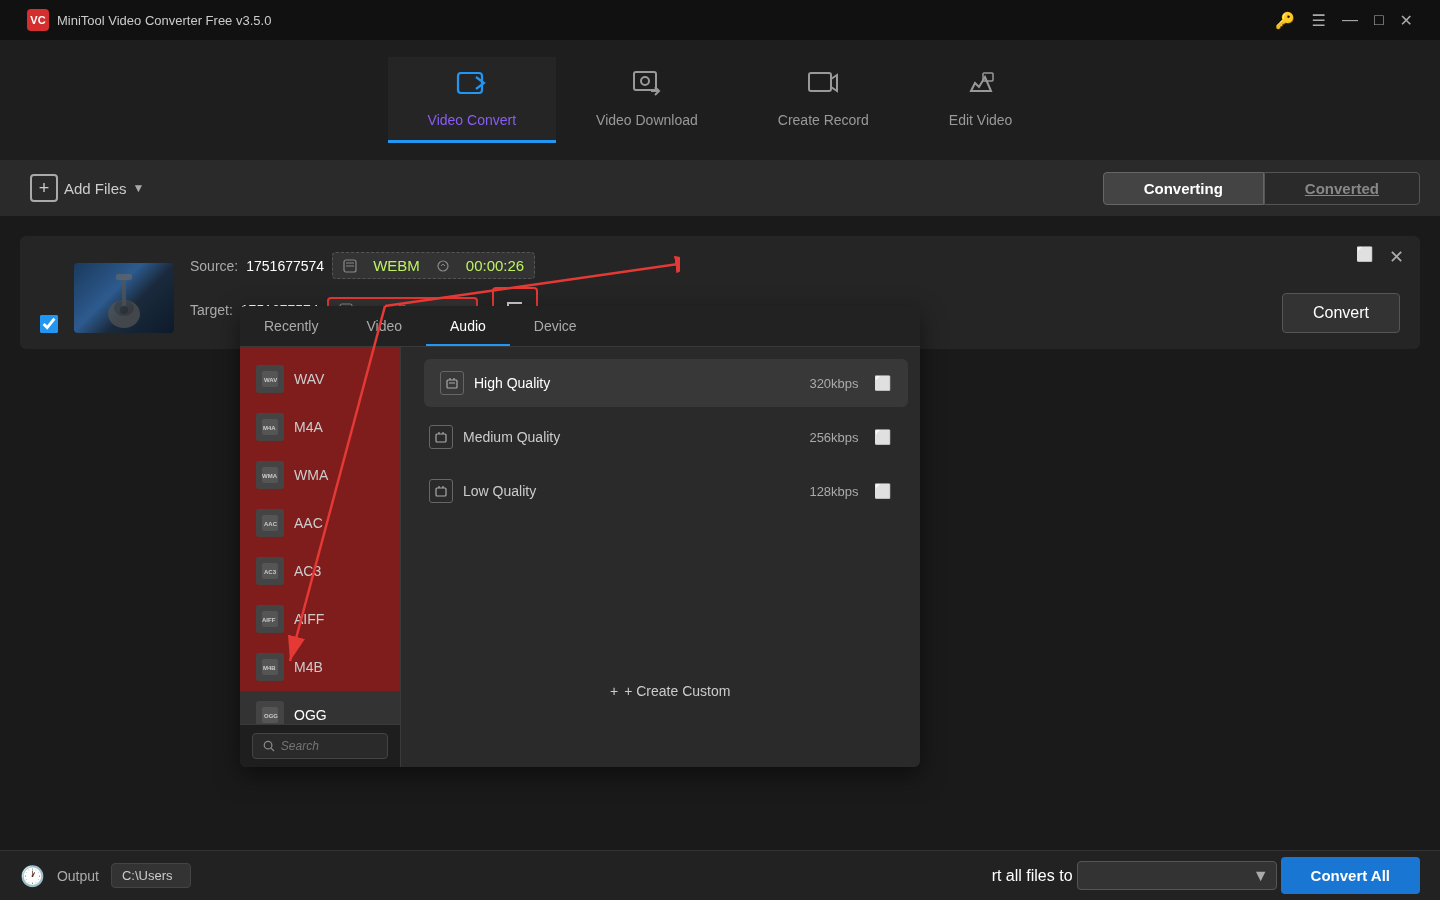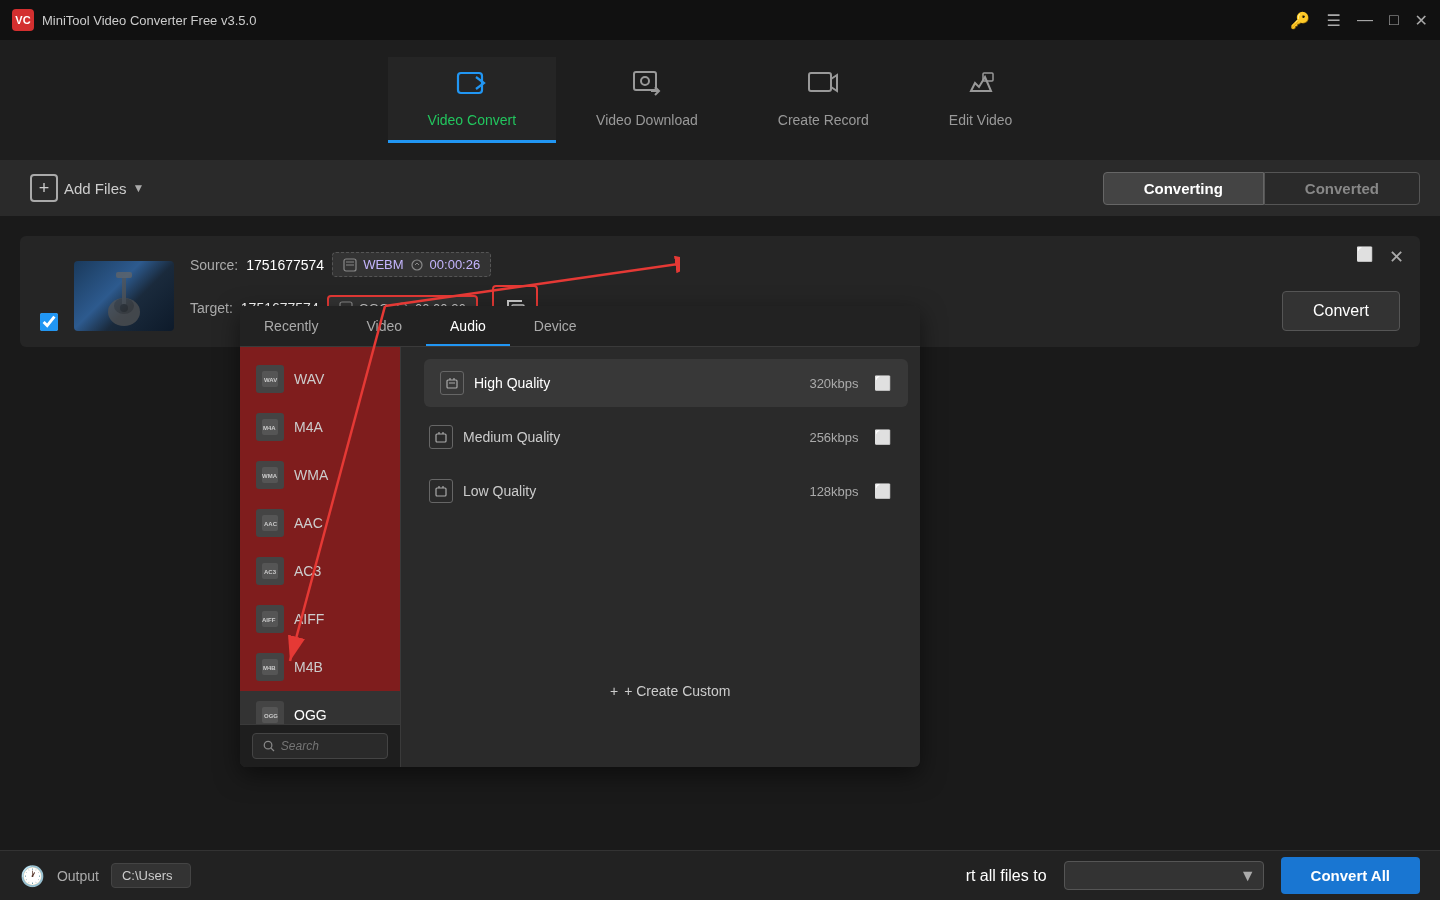--- a/index.html
+++ b/index.html
@@ -12,21 +12,21 @@
       overflow: hidden;
       position: relative;
     }
 
     
     .title-bar {
       height: 40px;
       background: #111;
       display: flex;
       align-items: center;
-      padding: 0 12px;
+      padding: 0 27px;
       justify-content: space-between;
     }
     .title-bar-left {
       display: flex;
       align-items: center;
       gap: 8px;
     }
     .app-logo {
       width: 22px;
       height: 22px;
@@ -133,20 +133,21 @@
     }
     .toolbar-tab.inactive {
       background: transparent;
       color: #888;
     }
     .toolbar-tabs .toolbar-tab:first-child {
       border-radius: 4px 0 0 4px;
     }
     .toolbar-tabs .toolbar-tab:last-child {
       border-radius: 0 4px 4px 0;
+      text-decoration: underline;
     }
 
     
     .main-content {
       height: calc(900px - 40px - 120px - 56px - 50px);
       background: #1a1a1a;
       padding: 20px;
       position: relative;
     }
 
@@ -196,27 +197,27 @@
       color: #aaa;
       font-size: 14px;
     }
     .source-value {
       color: #fff;
       font-size: 14px;
     }
     .format-badge {
       display: flex;
       align-items: center;
-      gap: 6px;
+      gap: 16px;
       background: #333;
       border: 1px dashed #555;
       border-radius: 4px;
       padding: 4px 10px;
-      font-size: 13px;
-      color: #c4b5fd;
+      font-size: 15px;
+      color: #bef264;
     }
     .target-row {
       display: flex;
       align-items: center;
       gap: 8px;
     }
     .target-badge {
       display: flex;
       align-items: center;
       gap: 6px;
@@ -422,21 +423,21 @@
       border-radius: 4px;
       padding: 4px 10px;
       font-size: 13px;
       color: #ccc;
       width: 80px;
     }
     .convert-all-section {
       margin-left: auto;
       display: flex;
       align-items: center;
-      gap: 17px;
+      gap: 4px;
     }
     .convert-all-select {
       background: #333;
       border: 1px solid #555;
       border-radius: 4px;
       color: #ccc;
       padding: 6px 28px 6px 10px;
       font-size: 13px;
       appearance: none;
       width: 200px;
@@ -510,21 +511,21 @@
 </div>
 
 <div class="nav-bar">
   <div class="nav-item active">
     <div class="nav-icon">
       <svg width="32" height="28" viewBox="0 0 32 28" fill="none">
         <rect x="2" y="4" width="24" height="20" rx="3" stroke="#2196F3" stroke-width="2.2" fill="none"></rect>
         <polyline points="20,8 28,14 20,20" stroke="#2196F3" stroke-width="2.2" fill="none"></polyline>
       </svg>
     </div>
-    <span style="color:#22c55e;font-size:14px;">Video Convert</span>
+    <span style="color:#8b5cf6;font-size:14px;">Video Convert</span>
   </div>
   <div class="nav-item">
     <div class="nav-icon">
       <svg width="32" height="28" viewBox="0 0 32 28" fill="none">
         <rect x="3" y="3" width="22" height="18" rx="2" stroke="#999" stroke-width="2" fill="none"></rect>
         <circle cx="14" cy="12" r="4" stroke="#999" stroke-width="2" fill="none"></circle>
         <polyline points="24,18 28,22 24,26" stroke="#999" stroke-width="2" fill="none"></polyline>
         <line x1="20" y1="22" x2="28" y2="22" stroke="#999" stroke-width="2"></line>
       </svg>
     </div>

